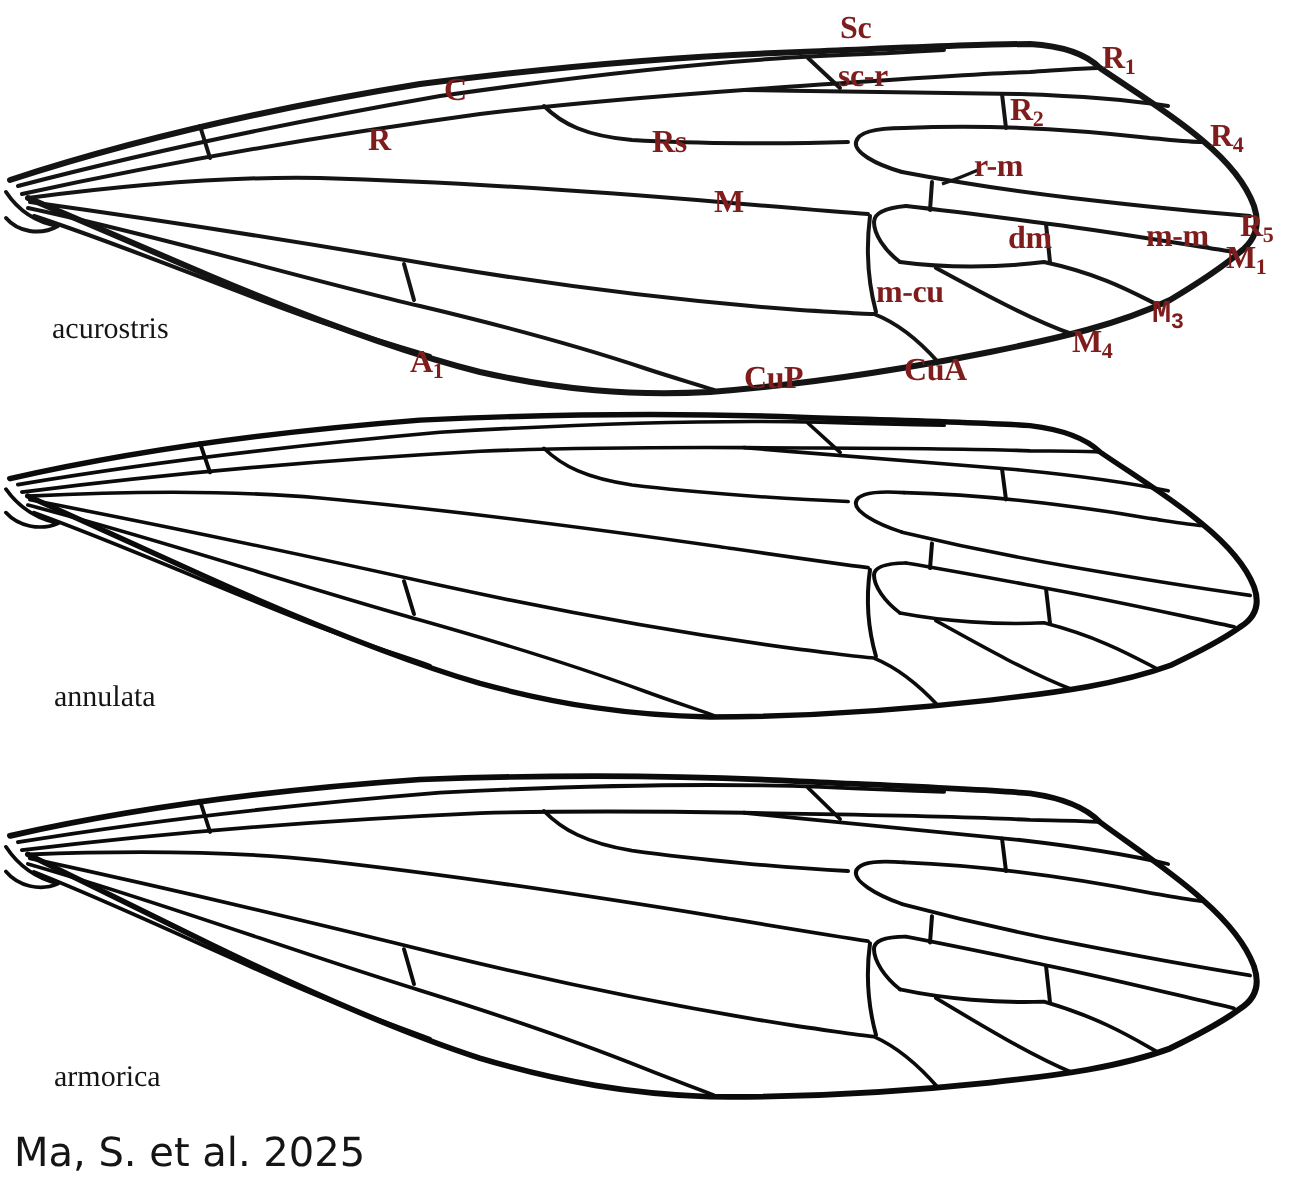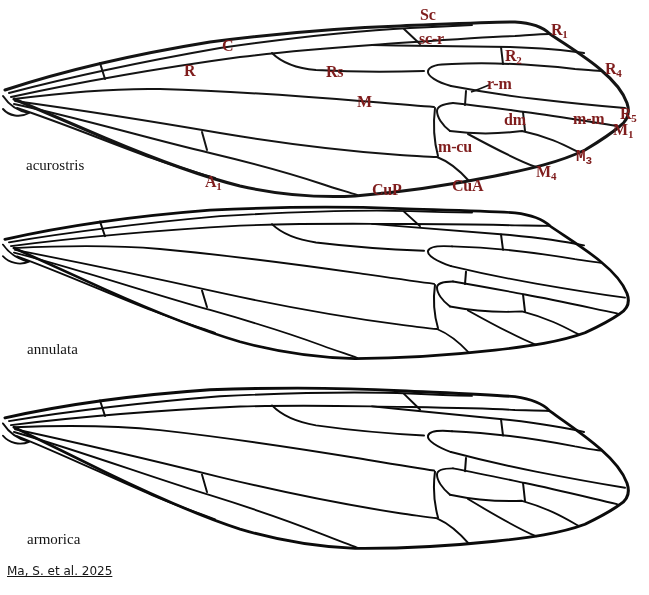--- a/index.html
+++ b/index.html
@@ -13,22 +13,22 @@
     position:absolute;font-family:"Liberation Serif",serif;font-weight:bold;
     font-size:16px;line-height:1;color:#7f1d1d;white-space:nowrap;
     letter-spacing:-0.2px;
   }
   .vlabel .sub{font-size:11px;position:relative;top:3px;font-weight:bold;}
   .species{
     position:absolute;font-family:Liberation Serif, serif;font-size:15px;
     line-height:1.1;color:#151515;white-space:nowrap;
   }
   .citation{
-    position:absolute;font-family:"DejaVu Sans",sans-serif;font-size:12px;
-    line-height:1.1;color:#151515;white-space:nowrap;text-decoration:underline;
+    position:absolute;font-family:"DejaVu Sans",sans-serif;font-size:20px;
+    line-height:1.1;color:#151515;white-space:nowrap;
   }
 </style>
 </head>
 <body>
 
 <div class="stage">
 
   <svg width="649" height="595" viewBox="0 0 649 595">
     <defs>
       <g id="wing" fill="none" stroke-linecap="round" stroke-linejoin="round">

